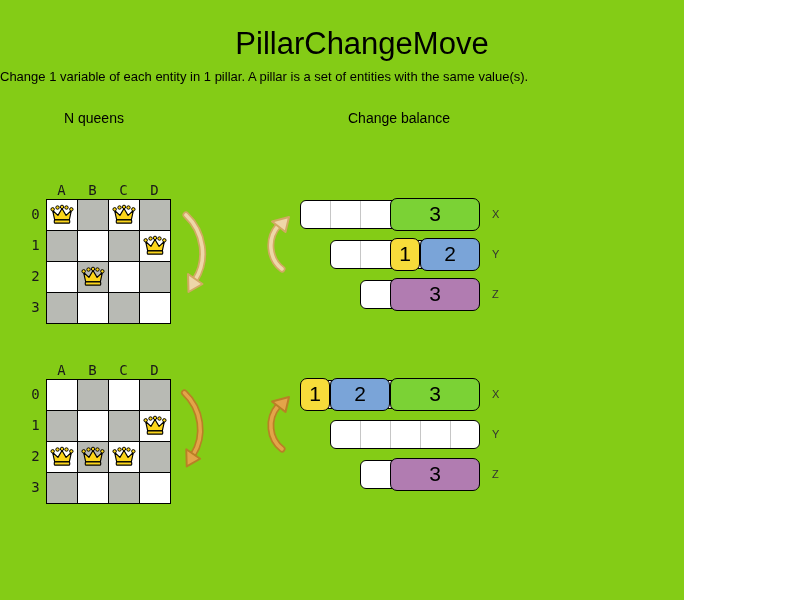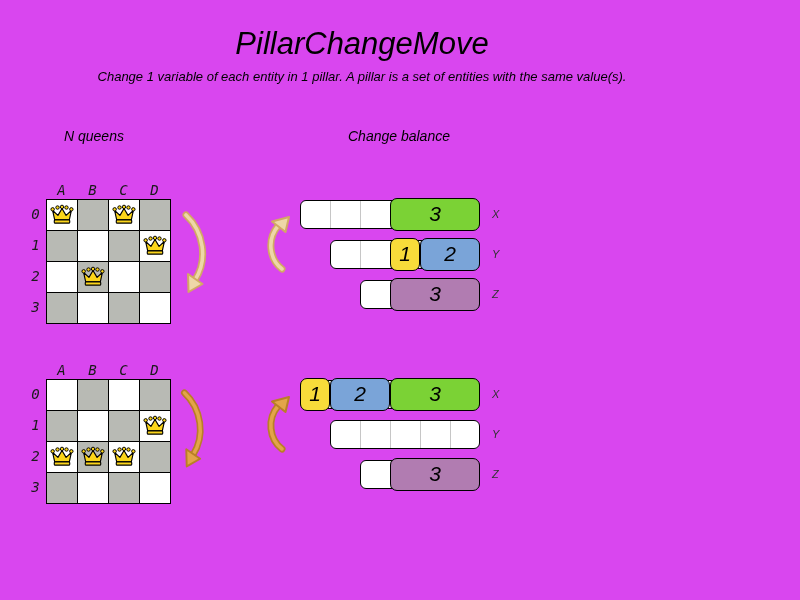--- a/index.html
+++ b/index.html
@@ -1,24 +1,24 @@
 <!DOCTYPE html>
 <html><head>
 <meta charset="utf-8">
 <style>
   html,body{margin:0;padding:0;}
   body{width:800px;height:600px;background:#ffffff;font-family:"Liberation Sans", sans-serif;}
-  #canvas{position:relative;width:800px;height:600px;background:#d946ef;overflow:hidden;font-style:italic;}
+  #canvas{position:relative;width:684px;height:600px;background:#84cc16;overflow:hidden;}
 
   .title{position:absolute;left:0;top:26px;width:724px;text-align:center;
          font-size:31px;color:#000;}
-  .subtitle{position:absolute;left:0;top:69px;width:724px;text-align:center;
+  .subtitle{position:absolute;left:0;top:69px;width:724px;
          font-size:13px;color:#000;}
 
-  .section-label{position:absolute;font-size:14px;color:#000;margin-top:18px;}
+  .section-label{position:absolute;font-size:14px;color:#000;}
   .section-label.nq{left:64px;top:110px;}
   .section-label.cb{left:348px;top:110px;}
 
   .board-wrap{position:absolute;left:28px;}
   .col-headers{position:absolute;left:18px;top:0;display:flex;}
   .col-h{width:31px;text-align:center;font-family:"DejaVu Sans Mono", monospace;
          font-size:14px;color:#1a1a1a;}
   .row-labels{position:absolute;left:0;top:17px;}
   .row-h{height:31px;line-height:31px;width:15px;text-align:center;
          font-family:"DejaVu Sans Mono", monospace;font-size:14px;color:#1a1a1a;}

